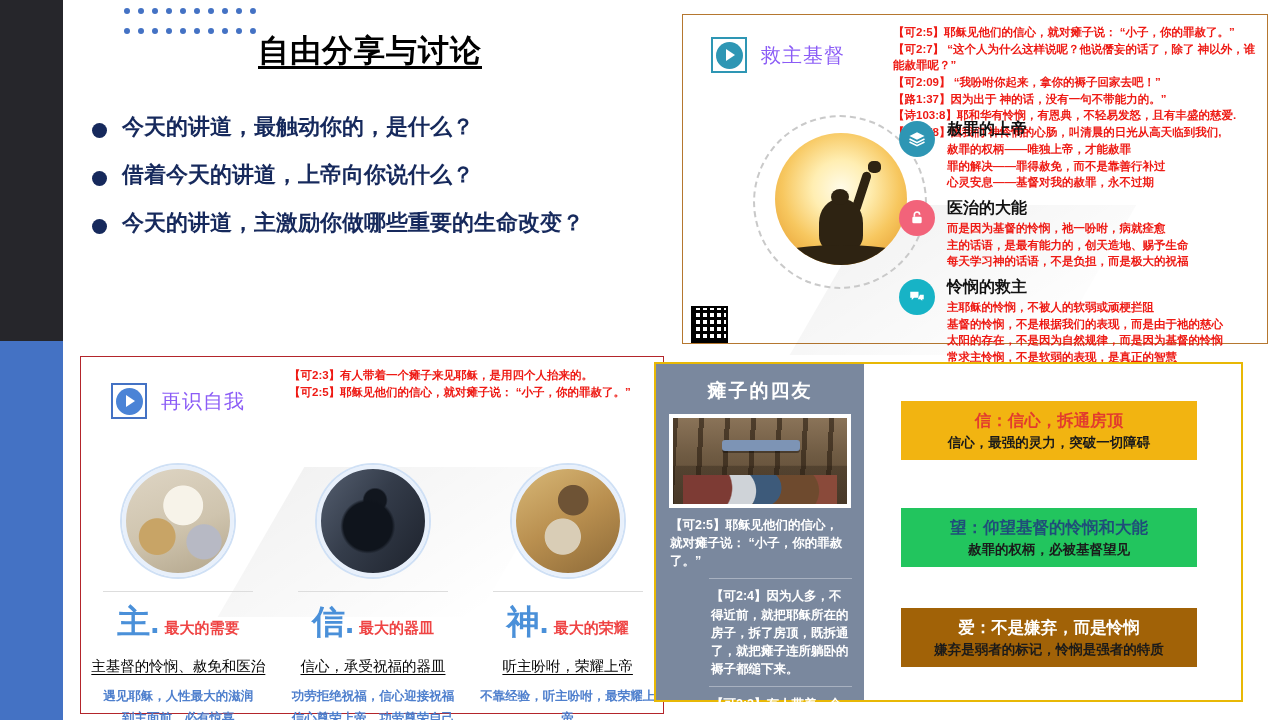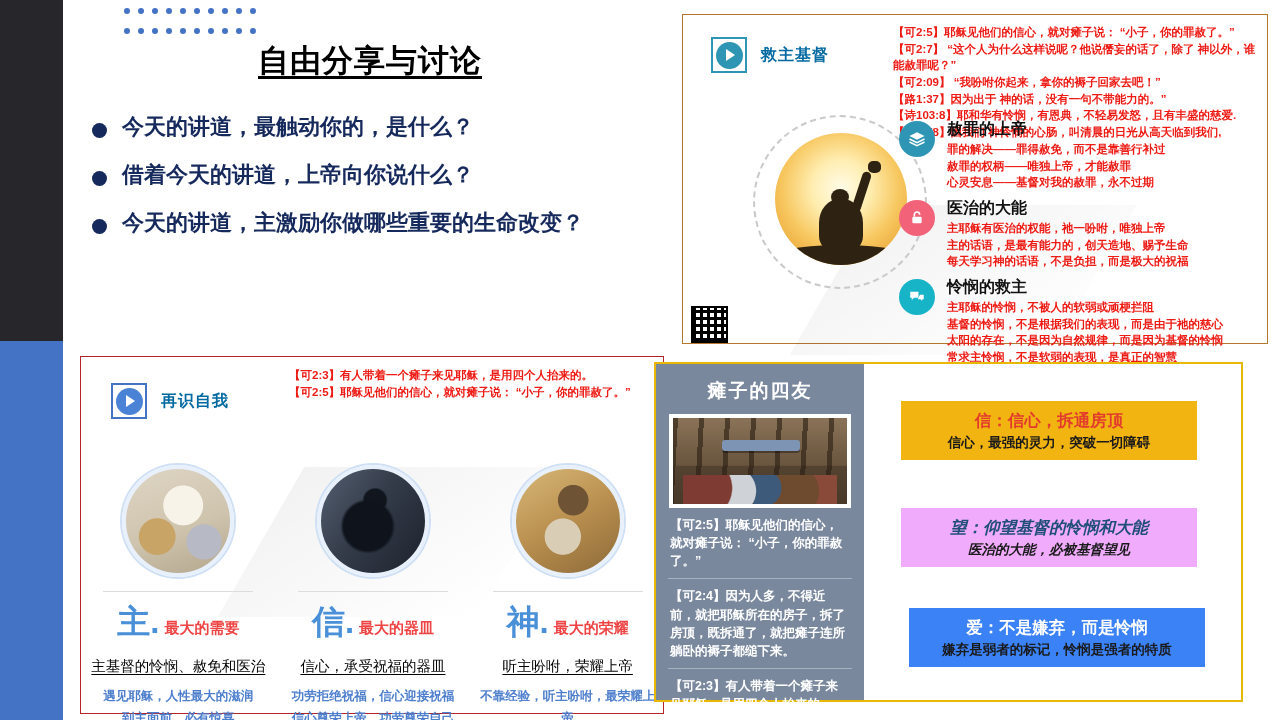--- a/index.html
+++ b/index.html
@@ -11,42 +11,42 @@
   .bar-dark { position:absolute; left:0; top:0; width:63px; height:341px; background:#26262b; }
   .bar-blue { position:absolute; left:0; top:341px; width:63px; height:379px; background:#4472c4; }
 
   
   .dots { position:absolute; left:124px; top:8px; width:140px; height:26px;
           display:flex; flex-direction:column; justify-content:space-between; }
   .dot-row { display:flex; gap:8px; }
   .dot-row span { width:6px; height:6px; border-radius:50%; background:#4472c4; display:block; }
 
   
-  .main-title { position:absolute; left:190px; top:40px; width:360px; text-align:center;
+  .main-title { position:absolute; left:190px; top:30px; width:360px; text-align:center;
                 font-size:31px; font-weight:bold; color:#000; text-decoration:underline;
                 text-underline-offset:5px; letter-spacing:1px;font-family:Liberation Mono, monospace; }
   .bullets { position:absolute; left:92px; top:112px; width:575px; list-style:none; }
   .bullets li { position:relative; padding-left:30px; font-size:22px; font-weight:bold;
                 color:#16295c; line-height:1.32; margin-bottom:19px; }
   .bullets li::before { content:""; position:absolute; left:0; top:11px; width:15px; height:15px;
                         border-radius:50%; background:#16295c; }
 
   
   .slide { position:absolute; background:#fff; }
   .slide .streak { position:absolute; width:260px; height:150px;
                    background:linear-gradient(135deg, rgba(0,0,0,0.05), rgba(0,0,0,0)); 
                    transform:skewX(-30deg); pointer-events:none; }
 
   
   .play-head { position:absolute; display:flex; align-items:center; gap:14px; }
   .play-frame { width:36px; height:36px; border:2px solid; background:#fff;
                 display:flex; align-items:center; justify-content:center; }
   .play-circle { width:27px; height:27px; border-radius:50%; display:flex; align-items:center; justify-content:center; }
   .play-tri { width:0; height:0; border-left:9px solid #fff; border-top:6px solid transparent; border-bottom:6px solid transparent; margin-left:3px; }
-  .play-label { font-size:16px; font-weight:bold; color:#0369a1; letter-spacing:1px; }
+  .play-label { font-size:20px; font-weight:normal; color:#8b5cf6; letter-spacing:1px; }
 
   
   .savior { left:682px; top:14px; width:586px; height:330px; border:1px solid #b5772f; }
   .savior .play-head { left:28px; top:22px; }
   .savior .play-frame { border-color:#2e96b4; }
   .savior .play-circle { background:#2e96b4; }
   .savior .scripture { position:absolute; left:210px; top:9px; width:372px; }
   .savior .scripture div { font-size:11.5px; font-weight:bold; color:#ee1a14; line-height:1.45; }
   .savior .sun-ring { position:absolute; left:70px; top:100px; width:174px; height:174px;
                       border:2px dashed #c9c9c9; border-radius:50%; }
@@ -112,21 +112,21 @@
           linear-gradient(180deg, #8a7358 0%, #6e5a42 45%, #5a4733 100%); }
   .friends .roof-inner .mat { position:absolute; left:28%; top:26%; width:45%; height:12%; background:#7d94b5; border-radius:3px; box-shadow:0 2px 0 rgba(0,0,0,.35); }
   .friends .roof-inner .crowd { position:absolute; left:6%; bottom:0; width:88%; height:34%;
         background:
           radial-gradient(circle at 12% 45%, #7d3b34 0 22%, transparent 23%),
           radial-gradient(circle at 32% 55%, #cfd3d8 0 22%, transparent 23%),
           radial-gradient(circle at 52% 45%, #3d5a7a 0 22%, transparent 23%),
           radial-gradient(circle at 72% 55%, #6e4a2e 0 22%, transparent 23%),
           radial-gradient(circle at 90% 45%, #8a4a3a 0 22%, transparent 23%); }
   .friends .panel .verse { font-size:12.5px; font-weight:bold; color:#fff; line-height:1.45; padding:8px 2px; }
-  .friends .panel .verse + .verse { border-top:1px solid rgba(255,255,255,0.35); }
+  .friends .panel .verse + .verse { border-top:1px solid rgba(255,255,255,0.35);margin-left:41px; }
   .friends .boxes { position:absolute; left:245px; top:0; width:296px; height:336px; }
   .friends .box { position:absolute; left:0; width:296px; height:59px; display:flex; flex-direction:column;
                   align-items:center; justify-content:center; gap:2px; }
   .friends .box .t { font-size:16.5px; font-weight:bold; }
   .friends .box .s { font-size:13.5px; font-weight:bold; color:#1a1a1a; }
 </style>
 </head>
 <body>
 
 <div class="stage">
@@ -200,33 +200,33 @@
     <div class="sections">
       <div class="sect">
         <div class="icon-circle" style="background:#2e96b4;">
           <svg width="18" height="18" viewBox="0 0 24 24">
               <path d="M12 3 2 8l10 5 10-5-10-5z" fill="#fff"></path>
               <path d="M2 12l10 5 10-5" stroke="#fff" stroke-width="2" fill="none"></path>
               <path d="M2 16l10 5 10-5" stroke="#fff" stroke-width="2" fill="none"></path>
             </svg>
         </div>
         <h3>赦罪的上帝</h3>
+        <p>赦罪的权柄——唯独上帝，才能赦罪</p>
         <p>罪的解决——罪得赦免，而不是靠善行补过</p>
-        <p>赦罪的权柄——唯独上帝，才能赦罪</p>
         <p>心灵安息——基督对我的赦罪，永不过期</p>
       </div>
       <div class="sect">
         <div class="icon-circle" style="background:#f2637a;">
           <svg width="16" height="16" viewBox="0 0 24 24">
               <rect x="5" y="10" width="14" height="10" rx="2" fill="#fff"></rect>
               <path d="M8 10V7a4 4 0 0 1 8 0" stroke="#fff" stroke-width="2.4" fill="none"></path>
             </svg>
         </div>
         <h3>医治的大能</h3>
-        <p>主耶稣有医治的权能，祂一吩咐，唯独上帝</p>
+        <p>而是因为基督的怜悯，祂一吩咐，病就痊愈</p>
         <p>主的话语，是最有能力的，创天造地、赐予生命</p>
         <p>每天学习神的话语，不是负担，而是极大的祝福</p>
       </div>
       <div class="sect">
         <div class="icon-circle" style="background:#17b3c6;">
           <svg width="18" height="18" viewBox="0 0 24 24">
               <path d="M3 5h11v8H8l-3 3v-3H3V5z" fill="#fff"></path>
               <path d="M16 9h5v6h-2v2l-2.5-2H13" fill="#fff"></path>
             </svg>
         </div>
@@ -308,24 +308,24 @@
       </div>
       <div class="verse">【可2:5】耶稣见他们的信心，就对瘫子说： “小子，你的罪赦了。”</div>
       <div class="verse">【可2:4】因为人多，不得近前，就把耶稣所在的房子，拆了房顶，既拆通了，就把瘫子连所躺卧的褥子都缒下来。</div>
       <div class="verse">【可2:3】有人带着一个瘫子来见耶稣，是用四个人抬来的。</div>
     </div>
     <div class="boxes">
       <div class="box" style="top:37px; background:#f2b411;">
         <div class="t" style="color:#e23b2e;">信：信心，拆通房顶</div>
         <div class="s">信心，最强的灵力，突破一切障碍</div>
       </div>
-      <div class="box" style="top:144px; background:#f0abfc;font-style:italic;">
+      <div class="box" style="top:144px; background:#22c55e;">
         <div class="t" style="color:#1f4e79;">望：仰望基督的怜悯和大能</div>
-        <div class="s">医治的大能，必被基督望见</div>
-      </div>
-      <div class="box" style="top:244px; background:#3b82f6;margin-left:8px;">
+        <div class="s">赦罪的权柄，必被基督望见</div>
+      </div>
+      <div class="box" style="top:244px; background:#a16207;">
         <div class="t" style="color:#ffffff;">爱：不是嫌弃，而是怜悯</div>
         <div class="s">嫌弃是弱者的标记，怜悯是强者的特质</div>
       </div>
     </div>
   </div>
 
 </div>
 
 </body></html>

